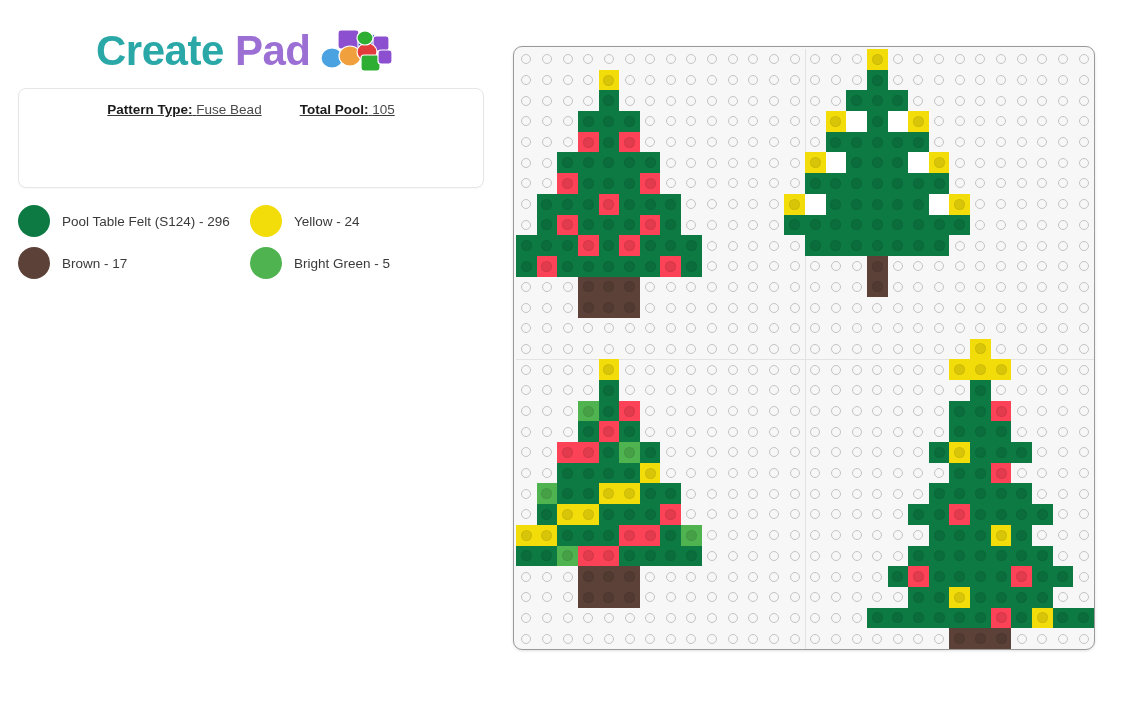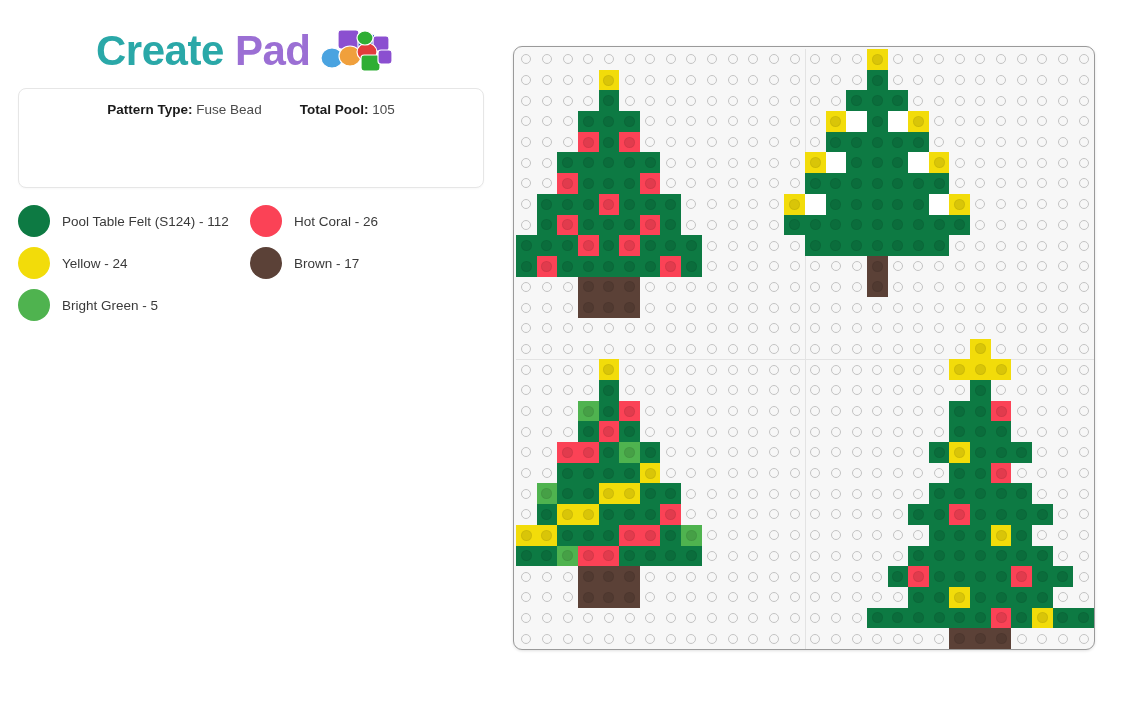--- a/index.html
+++ b/index.html
@@ -61,21 +61,21 @@
     margin: 0 0 12px 0;
     line-height: 1.1;
   }
   .meta-row {
     display: flex;
     justify-content: center;
     font-size: 13.5px;
     color: #3a3a3a;
     line-height: 1.6;
   }
-  .meta-item { white-space: nowrap; }
+  .meta-item { white-space: nowrap; text-decoration: underline; }
   .meta-item + .meta-item { margin-left: 38px; }
   .meta-label { font-weight: 700; color: #1b1b1b; }
   .meta-value { color: #4a4a4a; }
 
   
   #legend {
     position: absolute;
     left: 18px; top: 200px;
     width: 466px;
     display: grid;
@@ -202,25 +202,21 @@
     <div id="info-card">
       <div class="meta-row">
         <span class="meta-item"><span class="meta-label">Pattern Type:</span> <span class="meta-value">Fuse Bead</span></span>
         <span class="meta-item"><span class="meta-label">Total Pool:</span> <span class="meta-value">105</span></span>
       </div>
     </div>
 
     <div id="legend">
         <div class="legend-item">
           <span class="legend-swatch" style="background: rgb(13, 122, 67);"></span>
-          <span class="legend-label">Pool Table Felt (S124) - 112</span>
-        </div>
-        <div class="legend-item">
-          <span class="legend-swatch" style="background: rgb(251, 66, 86);"></span>
-          <span class="legend-label">Hot Coral - 26</span>
+          <span class="legend-label">Pool Table Felt (S124) - 296</span>
         </div>
         <div class="legend-item">
           <span class="legend-swatch" style="background: rgb(242, 220, 10);"></span>
           <span class="legend-label">Yellow - 24</span>
         </div>
         <div class="legend-item">
           <span class="legend-swatch" style="background: rgb(91, 65, 55);"></span>
           <span class="legend-label">Brown - 17</span>
         </div>
         <div class="legend-item">

